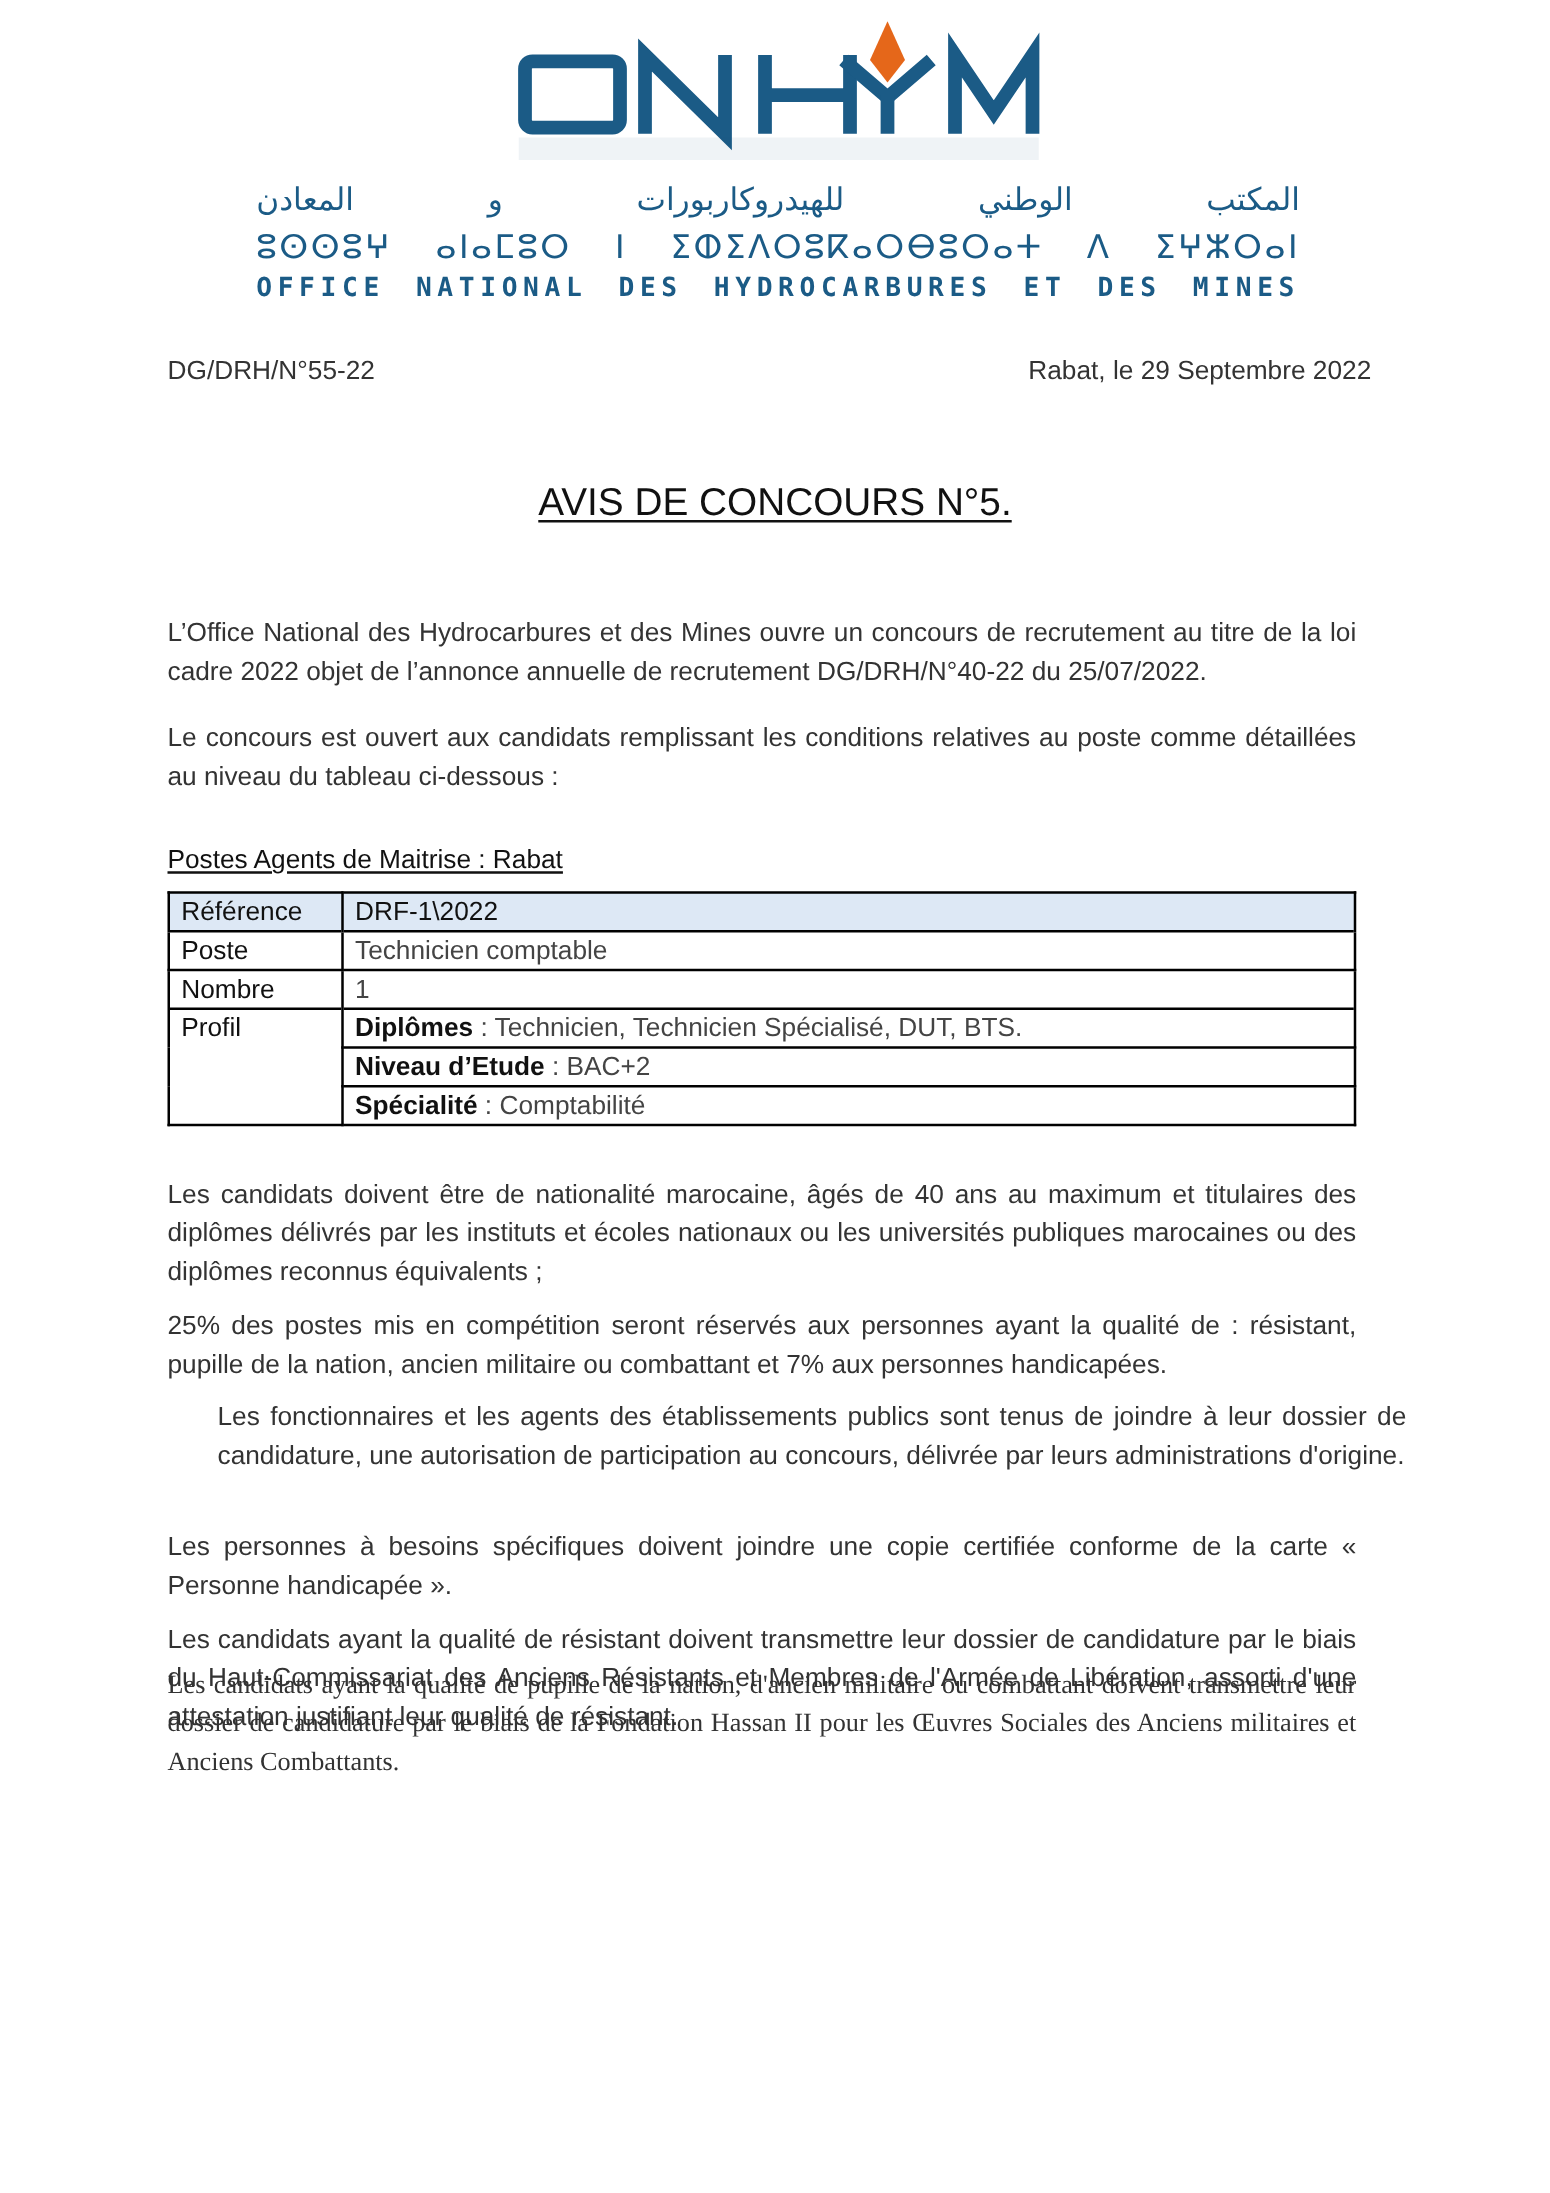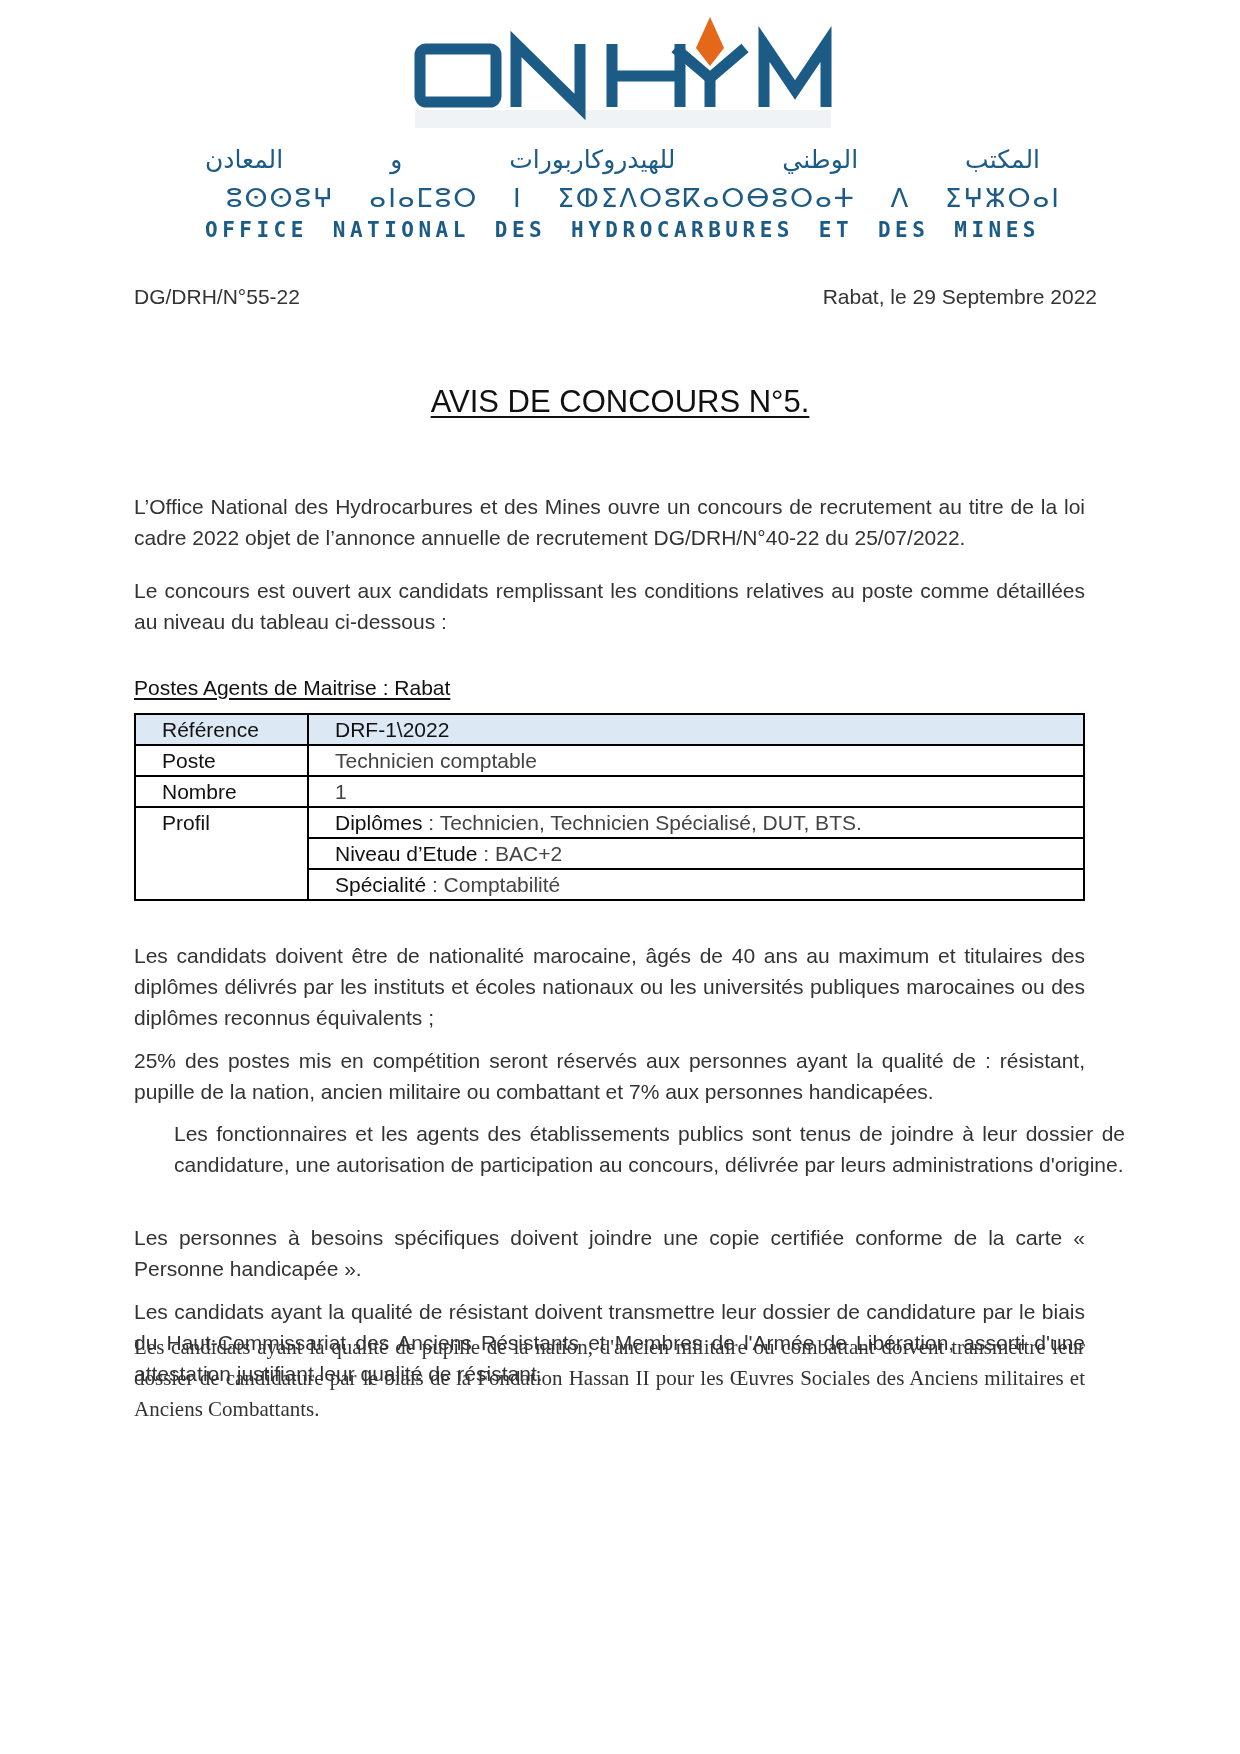--- a/index.html
+++ b/index.html
@@ -8,48 +8,48 @@
     .page { position: absolute; left: 0; top: 0; width: 1240px; height: 1754px; background: #fff; border-radius: 18px; }
 
     
     .logo { position: absolute; left: 0; top: 0; width: 1240px; height: 250px; }
     .logo svg { position: absolute; left: 0; top: 0; }
     .arabic { position: absolute; left: 205px; width: 835px; top: 145px; height: 32px;
               font-family: "DejaVu Sans", sans-serif; font-size: 25px; color: #1b5b86;
               text-align: justify; text-align-last: justify; direction: rtl; letter-spacing: 1px; white-space: nowrap; }
     .tifinagh { position: absolute; left: 205px; width: 835px; top: 183px; height: 32px;
                 font-family: "DejaVu Sans", sans-serif; font-size: 26px; color: #1b5b86;
-                text-align: justify; text-align-last: justify; white-space: nowrap; letter-spacing: 2px; margin-left: 21px; }
+                text-align: justify; text-align-last: justify; white-space: nowrap; letter-spacing: 2px; }
     .office-line { position: absolute; left: 205px; width: 835px; top: 218px;
                    font-family: "DejaVu Sans Mono", monospace; font-size: 21px; color: #1b5b86;
                    text-align: justify; text-align-last: justify; letter-spacing: 4.5px; font-weight: bold; white-space: nowrap; }
 
     
     .ref { position: absolute; left: 134px; top: 285px; font-size: 21px; color: #333; }
     .date { position: absolute; right: 143px; top: 285px; font-size: 21px; color: #333; }
 
     .title { position: absolute; left: 0; width: 1240px; top: 384px; text-align: center;
              font-size: 31px; color: #111; }
     .title span { text-decoration: underline; text-underline-offset: 4px; text-decoration-thickness: 2px; }
 
     .para { position: absolute; left: 134px; width: 951px; font-size: 21px; line-height: 31px;
             color: #333; text-align: justify; margin: 0; }
 
     .table-heading { position: absolute; left: 134px; top: 676px; font-size: 21px; color: #111;
                      text-decoration: underline; text-underline-offset: 3px; }
 
     table.spec { position: absolute; left: 134px; top: 713px; width: 951px; border-collapse: collapse;
                  font-size: 21px; }
-    table.spec td { border: 2px solid #000; height: 28px; padding: 0 26px; vertical-align: top; line-height: 29px; }
+    table.spec td { border: 2px solid #000; height: 28px; padding: 0 9px; vertical-align: top; line-height: 29px; }
     table.spec td.label { width: 119px; color: #111; }
     table.spec td.value { color: #444; margin-top: 14px; }
     table.spec tr.head td { background: #dde8f5; color: #111; }
     table.spec tr.head td.value { color: #111; }
     table.spec tr.thin td { border-bottom-width: 1px; }
-    .bold-key { color: #111; font-weight: normal; }
+    .bold-key { color: #111; font-weight: bold; }
   </style>
 </head>
 <body>
 
 <div class="page">
 
   <div class="logo">
     <svg width="1240" height="135" viewBox="0 0 1240 135">
 
       <rect x="420" y="49" width="76" height="53" rx="6" fill="none" stroke="#1b5b86" stroke-width="11"></rect>

